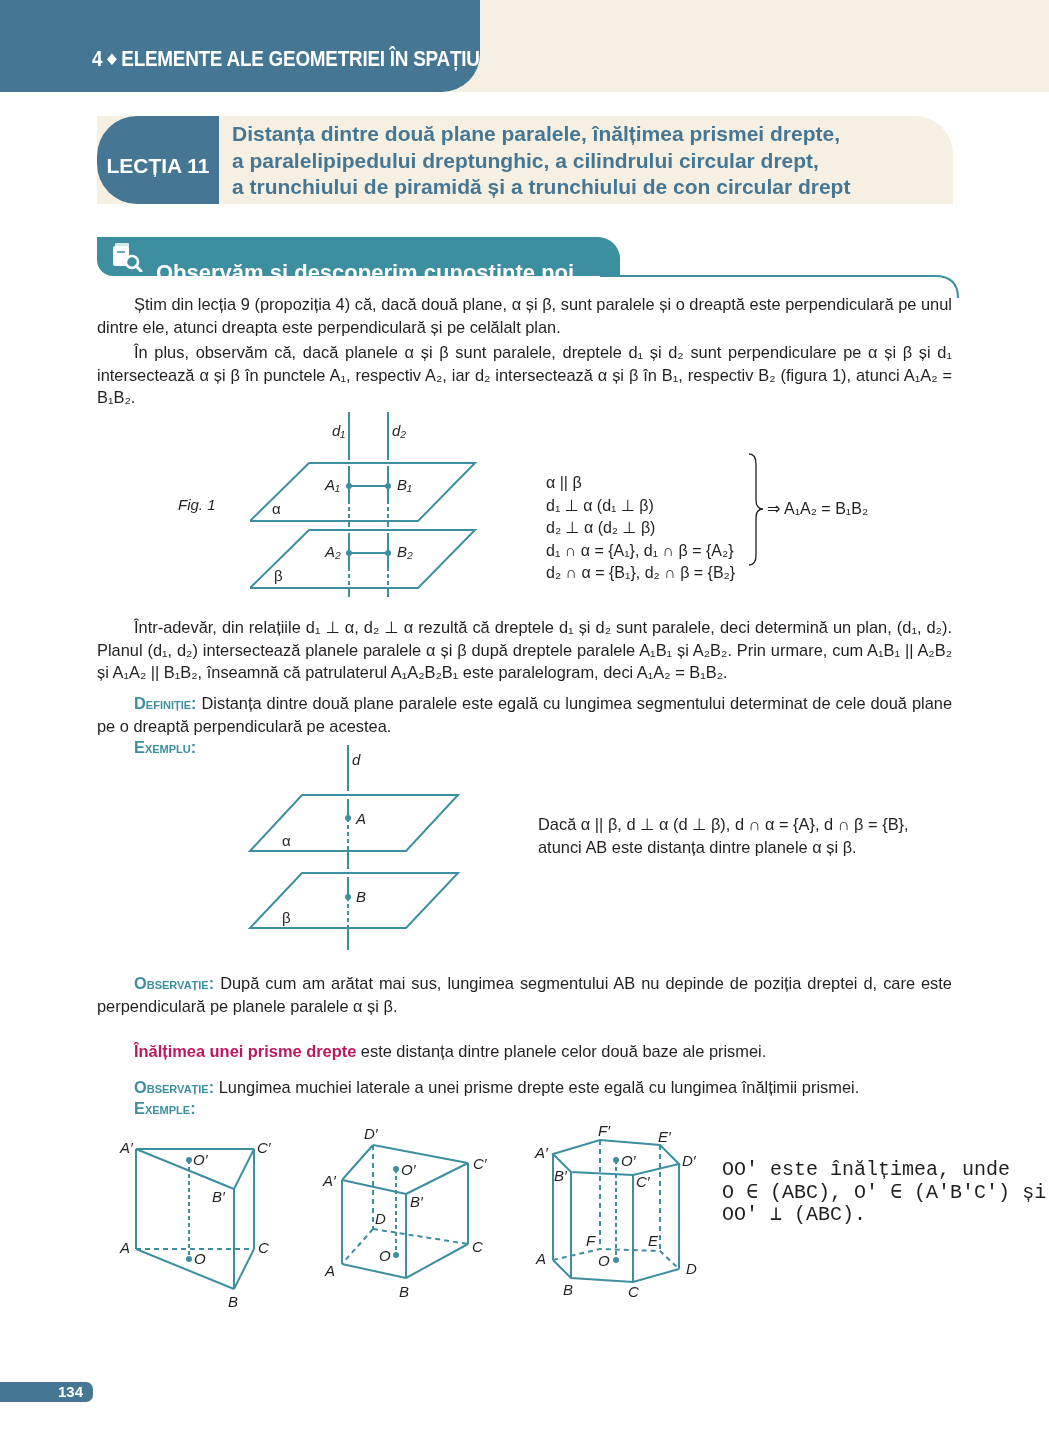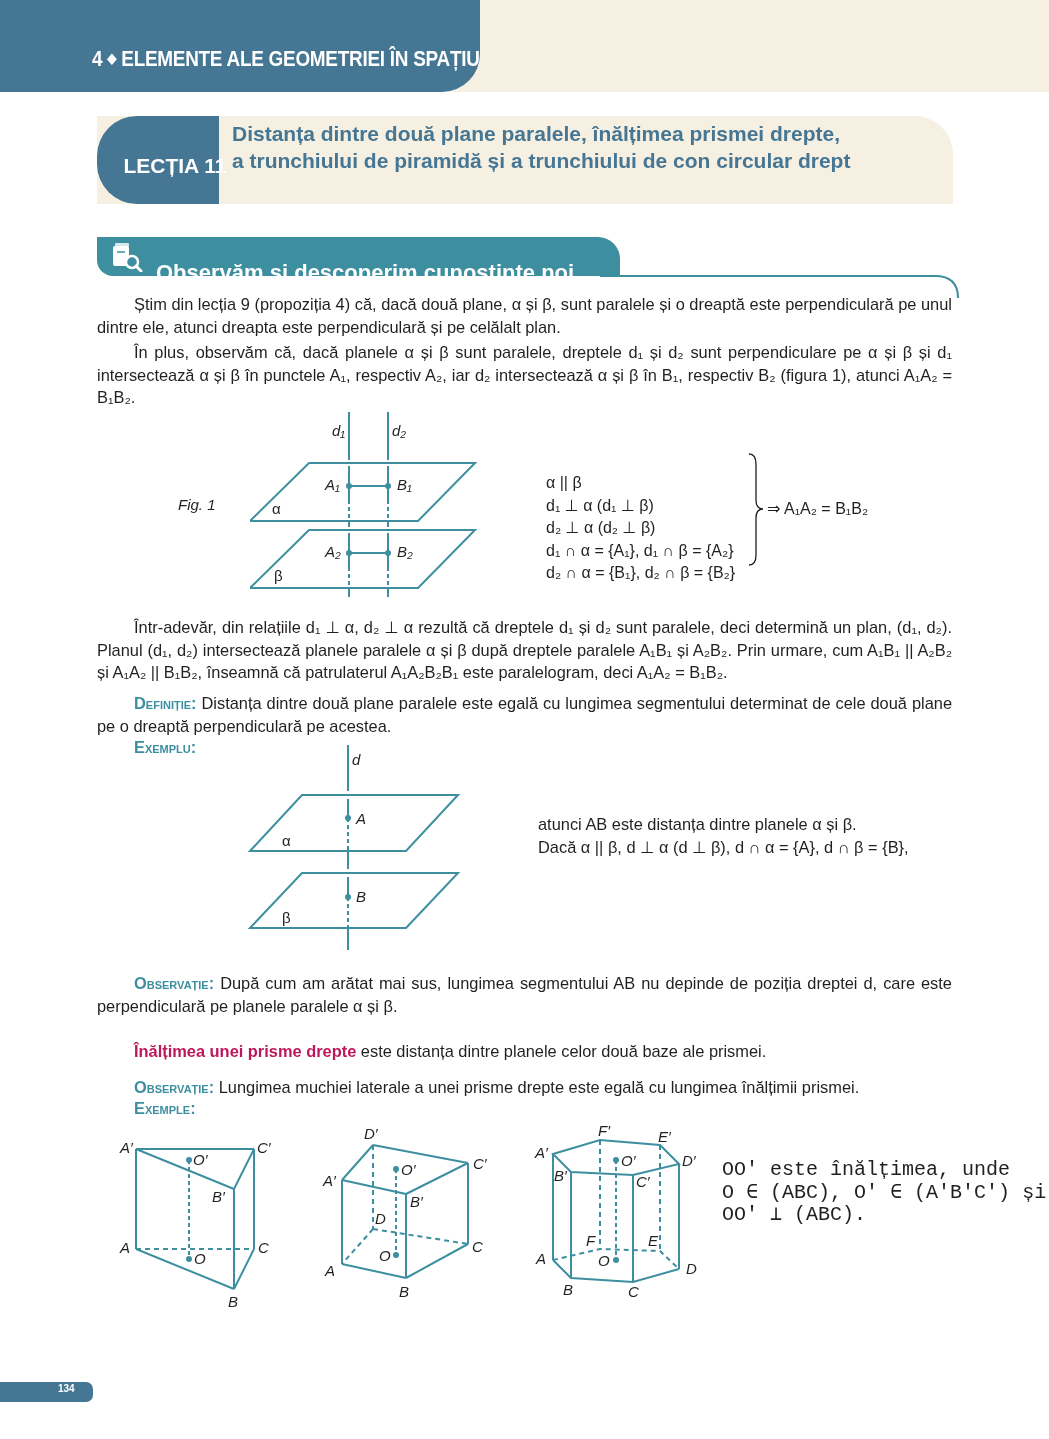--- a/index.html
+++ b/index.html
@@ -4,53 +4,54 @@
 <style>
   * { box-sizing: border-box; margin: 0; padding: 0; }
   html, body { width: 1049px; height: 1439px; background: #ffffff; }
   body { position: relative; overflow: hidden; font-family: "Liberation Sans", "DejaVu Sans", sans-serif; color: #231f20; }
   .abs { position: absolute; }
   .top-bg { left: 0; top: 0; width: 1049px; height: 92px; background: #f6f0e3; }
   .chapter-tab { left: 0; top: 0; width: 480px; height: 92px; background: #457693; border-bottom-right-radius: 38px; }
   .chapter-title { left: 92px; top: 46px; color: #fff; font-weight: bold; font-size: 22px; letter-spacing: -0.3px; font-family: "Liberation Sans Narrow", "Liberation Sans", sans-serif; transform: scaleX(0.86); transform-origin: left center; white-space: nowrap; }
   .lesson-band { left: 97px; top: 116px; width: 856px; height: 88px; background: #f6f0e3; border-top-right-radius: 38px; }
   .lesson-tab { left: 97px; top: 116px; width: 122px; height: 88px; background: #457693; border-top-left-radius: 40px; border-bottom-left-radius: 40px; }
-  .lesson-label { left: 114px; top: 116px; width: 122px; height: 100px; display: flex; align-items: center; justify-content: center; color: #fff; font-weight: bold; font-size: 21px; }
+  .lesson-label { left: 97px; top: 116px; width: 122px; height: 100px; display: flex; align-items: center; justify-content: center; color: #fff; font-weight: bold; font-size: 21px; }
   .lesson-title { left: 232px; top: 121px; width: 720px; color: #457693; font-weight: bold; font-size: 21px; line-height: 26.5px; }
   .sec-tab { left: 97px; top: 237px; width: 523px; height: 39px; background: #3d8fa0; border-top-right-radius: 22px; border-bottom-left-radius: 16px; }
   .sec-title { left: 156px; top: 244px; color: #fff; font-weight: bold; font-size: 22px; margin-top: 16px; }
   .sec-icon { left: 110px; top: 242px; width: 34px; height: 30px; }
   .sec-line { left: 600px; top: 262px; width: 360px; height: 38px; }
   .para { left: 97px; width: 855px; font-size: 16.4px; line-height: 22.6px; text-align: justify; }
   .indent { text-indent: 37px; }
   .teal { color: #be185d; font-weight: bold; }
   .smallcaps { font-variant: small-caps; color: #3d8fa0; font-weight: bold; }
   .fig-label { font-size: 15px; font-style: italic; }
   .math { font-size: 16px; line-height: 22.5px; white-space: nowrap; }
   .page-num-bar { left: 0; top: 1382px; width: 93px; height: 20px; background: #457693; border-top-right-radius: 7px; border-bottom-right-radius: 7px; }
-  .page-num { left: 58px; top: 1383px; color: #fff; font-weight: bold; font-size: 10px; }
+  .page-num { left: 58px; top: 1383px; color: #fff; font-weight: bold; font-size: 15px; }
   svg text { font-family: "Liberation Sans", sans-serif; font-style: italic; font-size: 15px; fill: #231f20; }
   svg .greek { font-style: normal; }
 </style>
 </head>
 <body>
 
 <div class="abs top-bg"></div>
 <div class="abs chapter-tab"></div>
 <div class="abs chapter-title">
   <span>4</span>
   <span style="font-size:14px;vertical-align:3px;">◆</span>
   <span>ELEMENTE ALE GEOMETRIEI ÎN SPAȚIU</span>
 </div>
 
 <div class="abs lesson-band"></div>
 <div class="abs lesson-tab"></div>
 <div class="abs lesson-label">LECȚIA 11</div>
 <div class="abs lesson-title">
   <div>Distanța dintre două plane paralele, înălțimea prismei drepte,</div>
+  <div>a paralelipipedului dreptunghic, a cilindrului circular drept,</div>
   <div>a trunchiului de piramidă și a trunchiului de con circular drept</div>
 </div>
 
 <div class="abs sec-tab"></div>
 <svg class="abs sec-icon" viewBox="0 0 34 30">
   <rect x="3" y="4" width="16" height="20" rx="2" fill="#fff"></rect>
   <rect x="5" y="1" width="14" height="4" rx="1" fill="#fff" opacity="0.8"></rect>
   <line x1="7" y1="10" x2="15" y2="10" stroke="#3d8fa0" stroke-width="1.5"></line>
   <circle cx="22" cy="20" r="6" fill="#3d8fa0" stroke="#fff" stroke-width="2.5"></circle>
   <line x1="26" y1="24" x2="31" y2="29" stroke="#fff" stroke-width="3" stroke-linecap="round"></line>
@@ -143,22 +144,22 @@
       <circle cx="108" cy="73" r="3"></circle>
       <circle cx="108" cy="152" r="3"></circle>
     </g>
   <text x="112" y="20">d</text>
   <text x="116" y="79">A</text>
   <text x="116" y="157">B</text>
   <text class="greek" x="42" y="101">α</text>
   <text class="greek" x="42" y="178">β</text>
 </svg>
 <div class="abs math" style="left:538px;top:813px;font-size:16.4px;">
+  <div>Dacă α || β, d ⊥ α (d ⊥ β), d ∩ α = {A}, d ∩ β = {B},</div>
   <div>atunci AB este distanța dintre planele α și β.</div>
-  <div>Dacă α || β, d ⊥ α (d ⊥ β), d ∩ α = {A}, d ∩ β = {B},</div>
 </div>
 
 <div class="abs para indent" style="top:972px;">
   <span class="smallcaps">Observație:</span>
   <span>După cum am arătat mai sus, lungimea segmentului AB nu depinde de poziția dreptei d, care este perpendiculară pe planele paralele α și β.</span>
 </div>
 
 <div class="abs para indent" style="top:1040px;">
   <span class="teal">Înălțimea unei prisme drepte</span><span> este distanța dintre planele celor două baze ale prismei.</span>
 </div>

